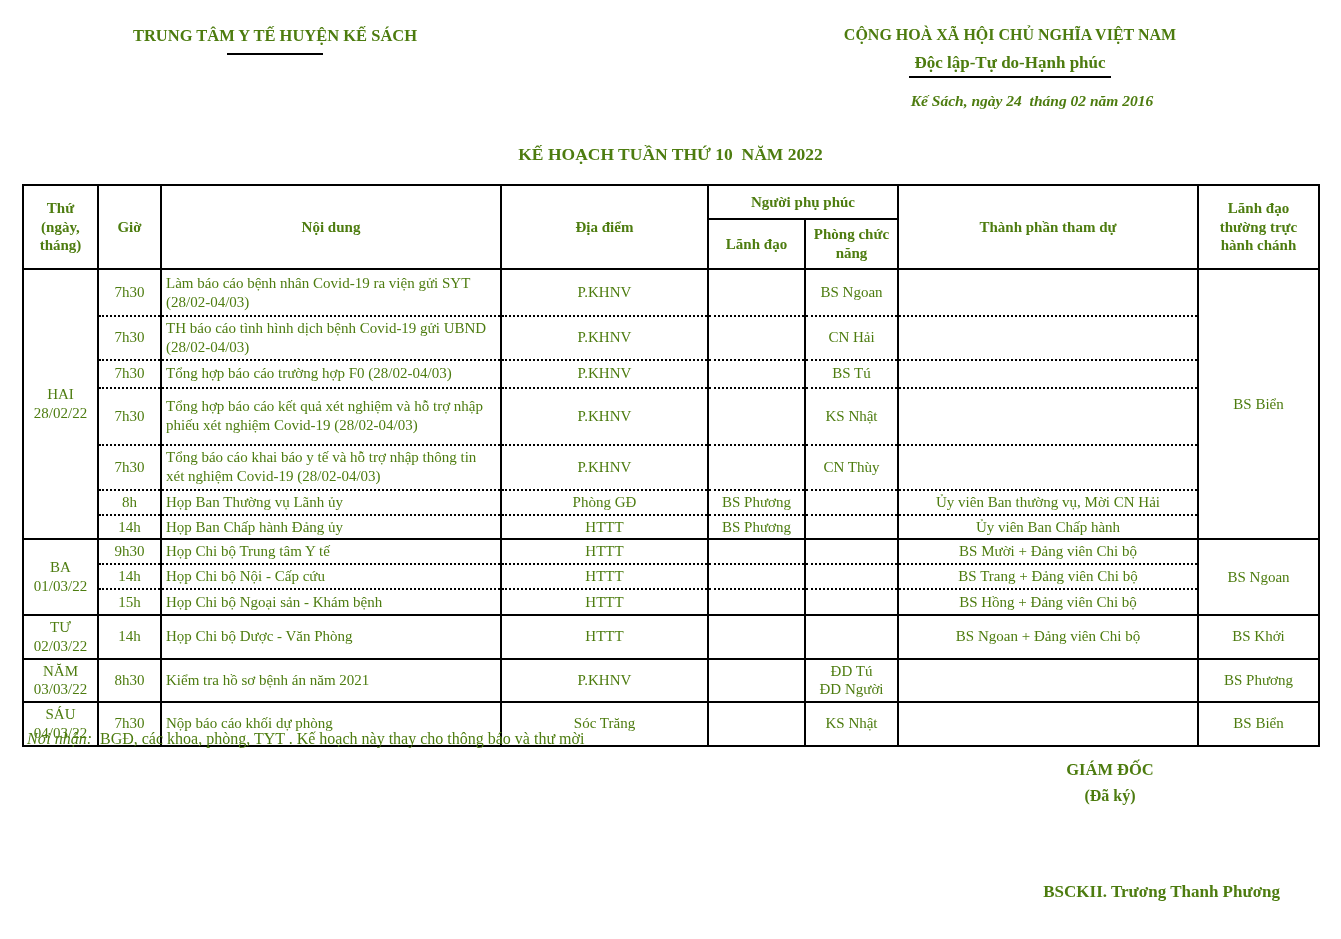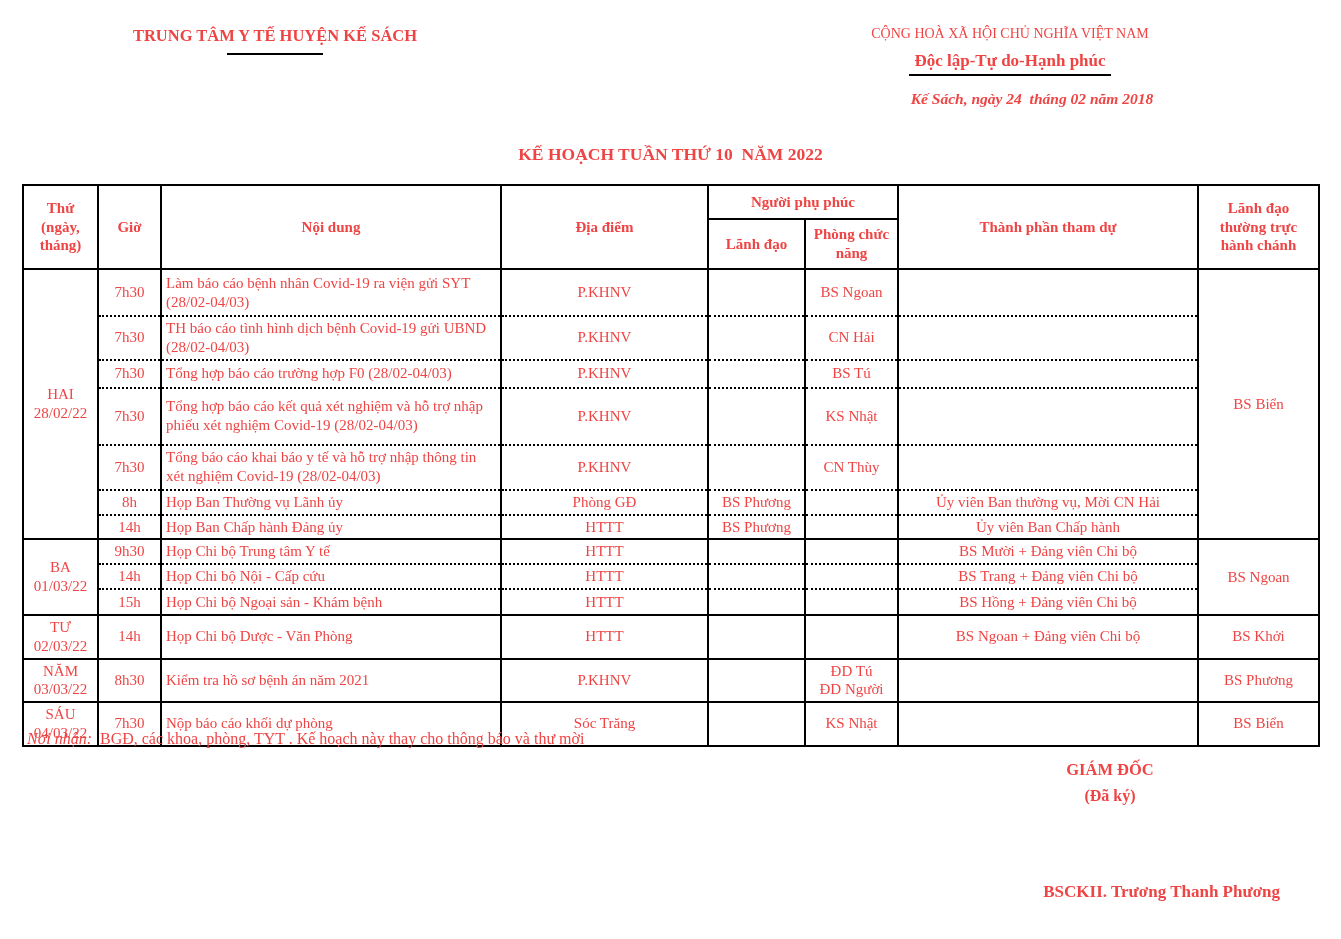--- a/index.html
+++ b/index.html
@@ -1,30 +1,30 @@
 <!DOCTYPE html>
 <html><head>
 <meta charset="utf-8">
 <style>
   html,body{margin:0;padding:0;background:#fff;}
   .page{
     position:relative;
     width:1341px;height:939px;
     background:#ffffff;
     font-family:"Liberation Serif","DejaVu Serif",serif;
-    color:#ef4444;
+    color:#4d7c0f;
     overflow:hidden;
   }
   
   .org-left{position:absolute;left:55px;top:26px;width:440px;text-align:center;}
   .org-left .l1{font-weight:bold;font-size:16.5px;}
   .org-left .l2{font-weight:bold;font-size:16.5px;margin-top:9px;}
   .org-left .rule{width:96px;height:2px;background:#000;margin:7px auto 0 auto;}
   .org-right{position:absolute;left:770px;top:26px;width:480px;text-align:center;}
-  .org-right .l1{font-weight:normal;font-size:14px;}
+  .org-right .l1{font-weight:bold;font-size:16px;}
   .org-right .l2{display:inline-block;font-weight:bold;font-size:17px;margin-top:9px;
                  border-bottom:2px solid #000;padding:0 5px 3px 5px;}
   .org-right .date{font-style:italic;font-weight:bold;font-size:15.5px;margin-top:14px;
                    padding-left:44px;white-space:pre-wrap;}
   .doc-title{position:absolute;left:0;top:144px;width:100%;text-align:center;
              font-weight:bold;font-size:17.5px;white-space:pre-wrap;}
   
   table.sched{
     position:absolute;left:22px;top:184px;
     width:1296px;border-collapse:collapse;table-layout:fixed;
@@ -65,21 +65,21 @@
 <div class="page">
 
   <div class="org-left">
     <div class="l1">TRUNG TÂM Y TẾ HUYỆN KẾ SÁCH</div>
     <div class="rule"></div>
   </div>
 
   <div class="org-right">
     <div class="l1">CỘNG HOÀ XÃ HỘI CHỦ NGHĨA VIỆT NAM</div>
     <div><span class="l2">Độc lập-Tự do-Hạnh phúc</span></div>
-    <div class="date">Kế Sách, ngày 24  tháng 02 năm 2018</div>
+    <div class="date">Kế Sách, ngày 24  tháng 02 năm 2016</div>
   </div>
 
   <div class="doc-title">KẾ HOẠCH TUẦN THỨ 10  NĂM 2022</div>
 
   <table class="sched">
     <colgroup>
       <col style="width:75px">
         <col style="width:63px">
         <col style="width:340px">
         <col style="width:207px">

